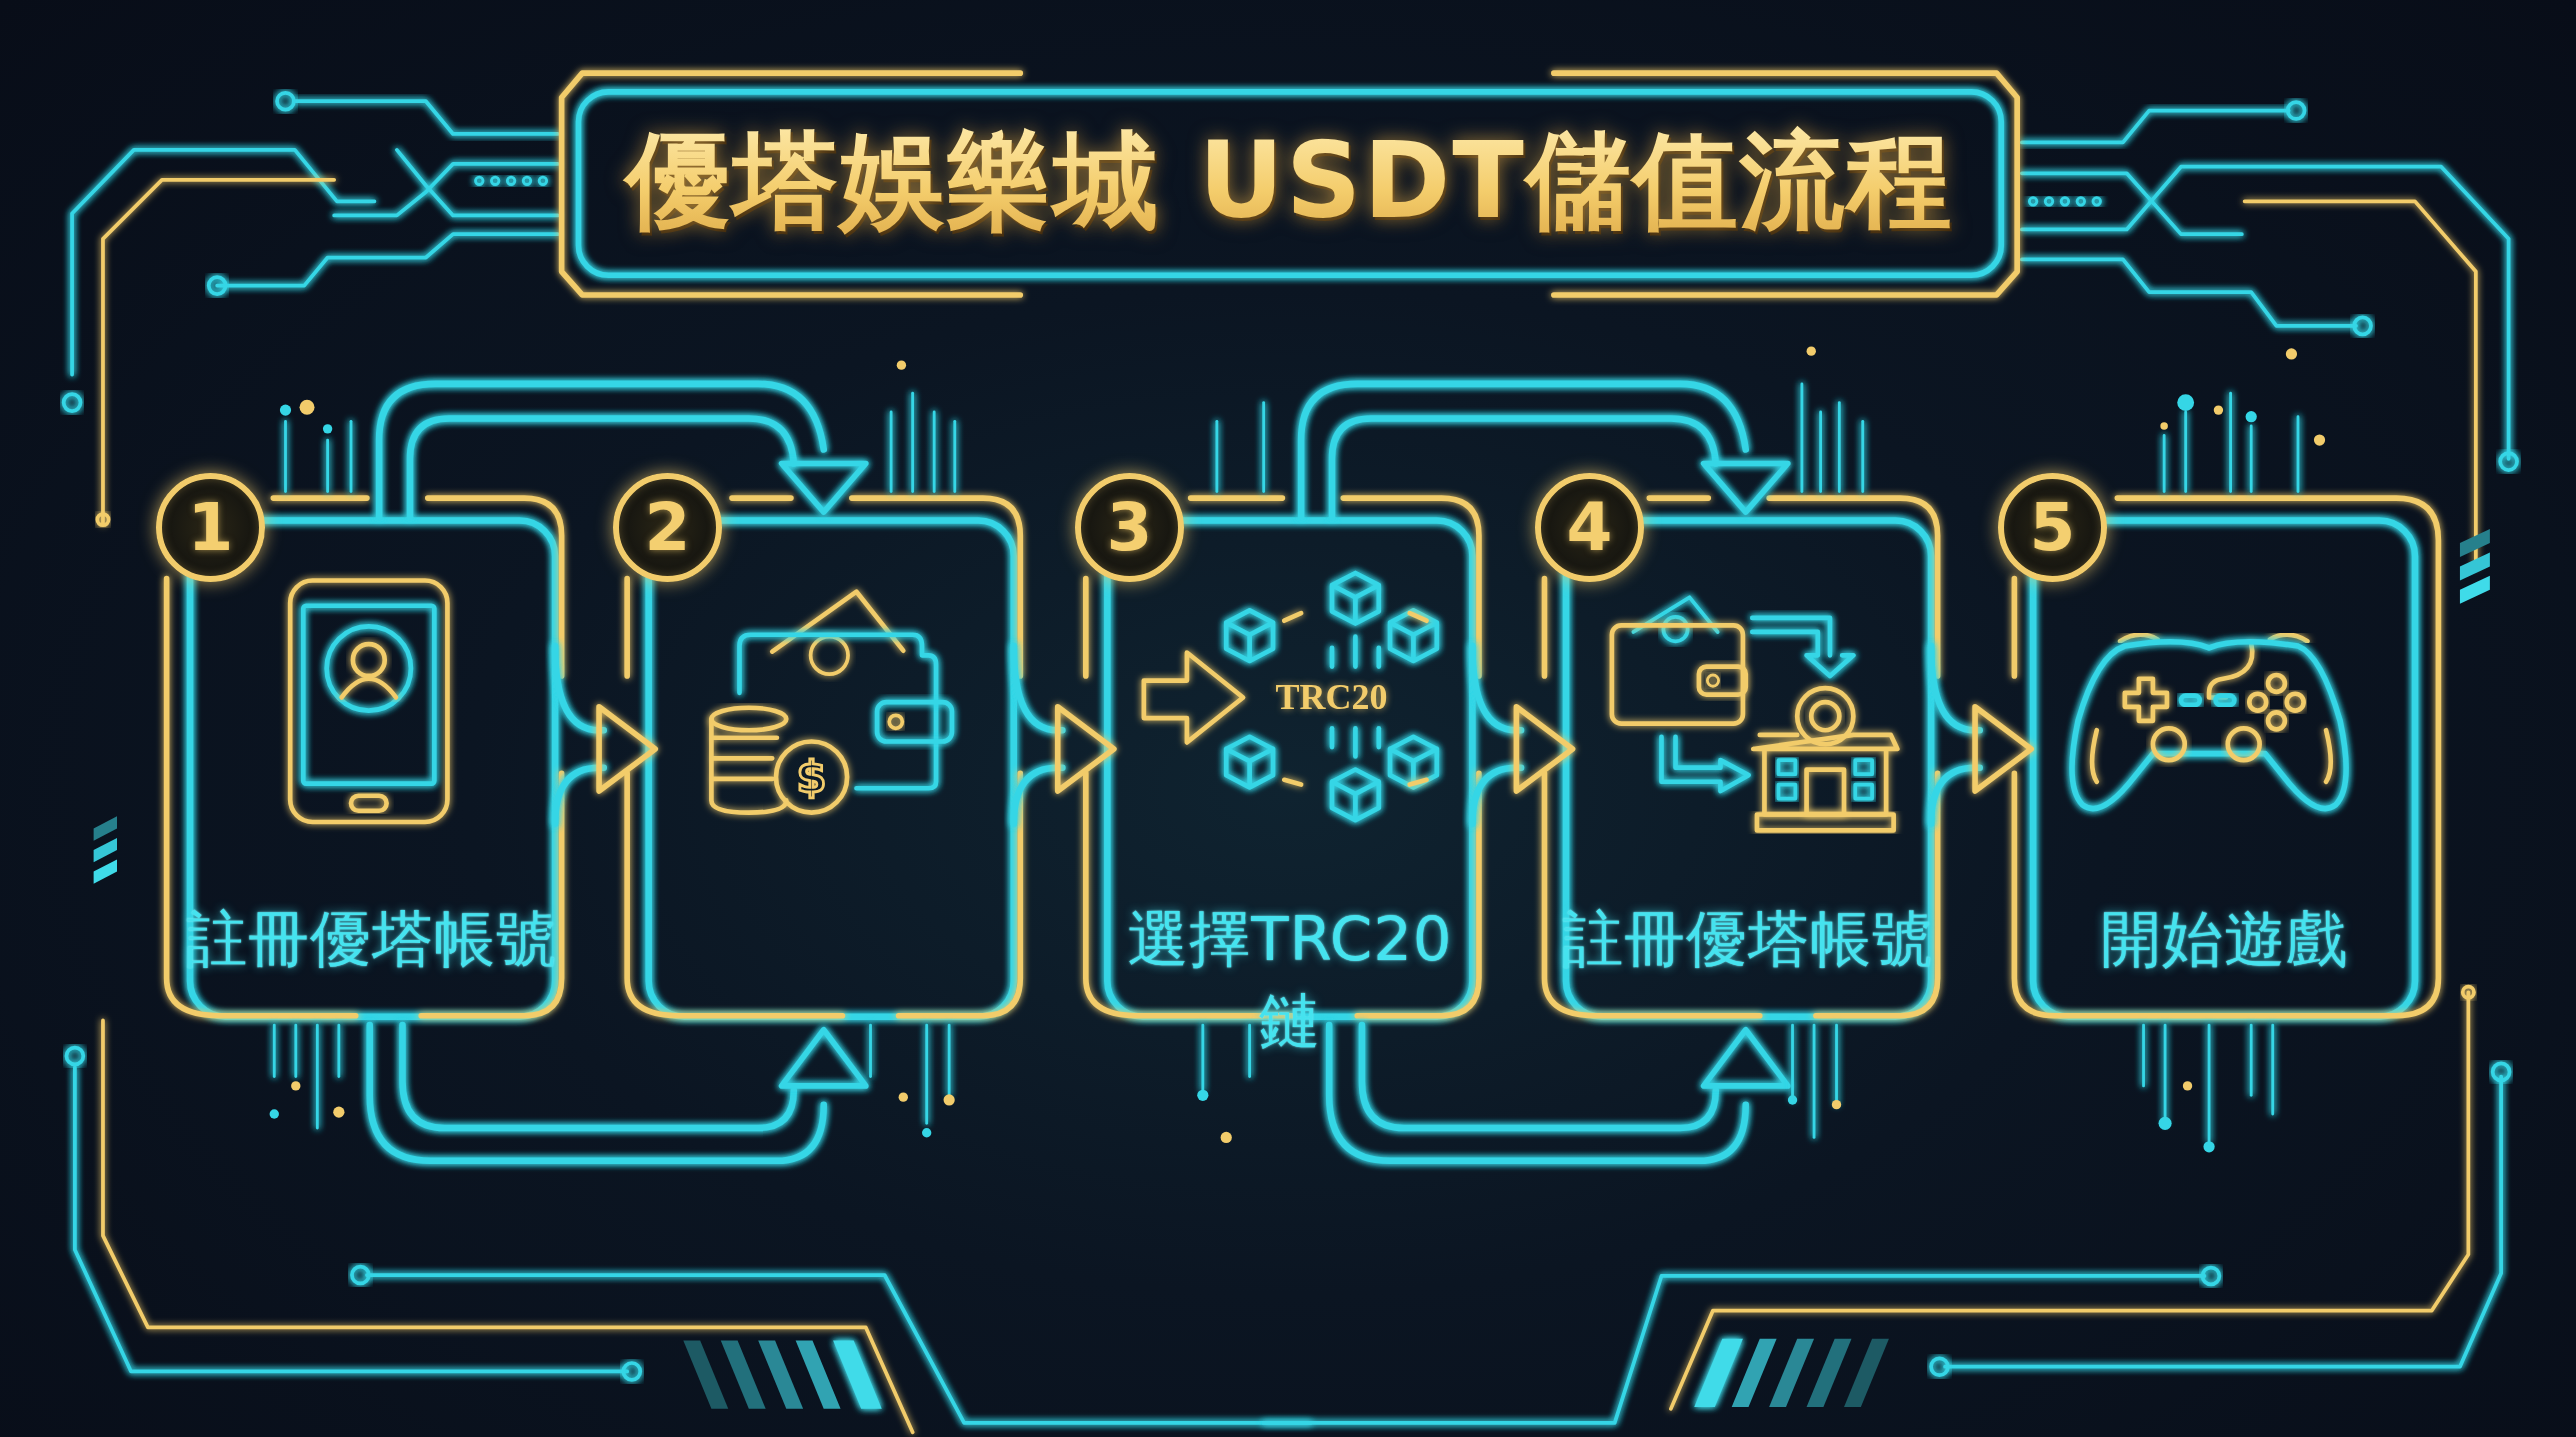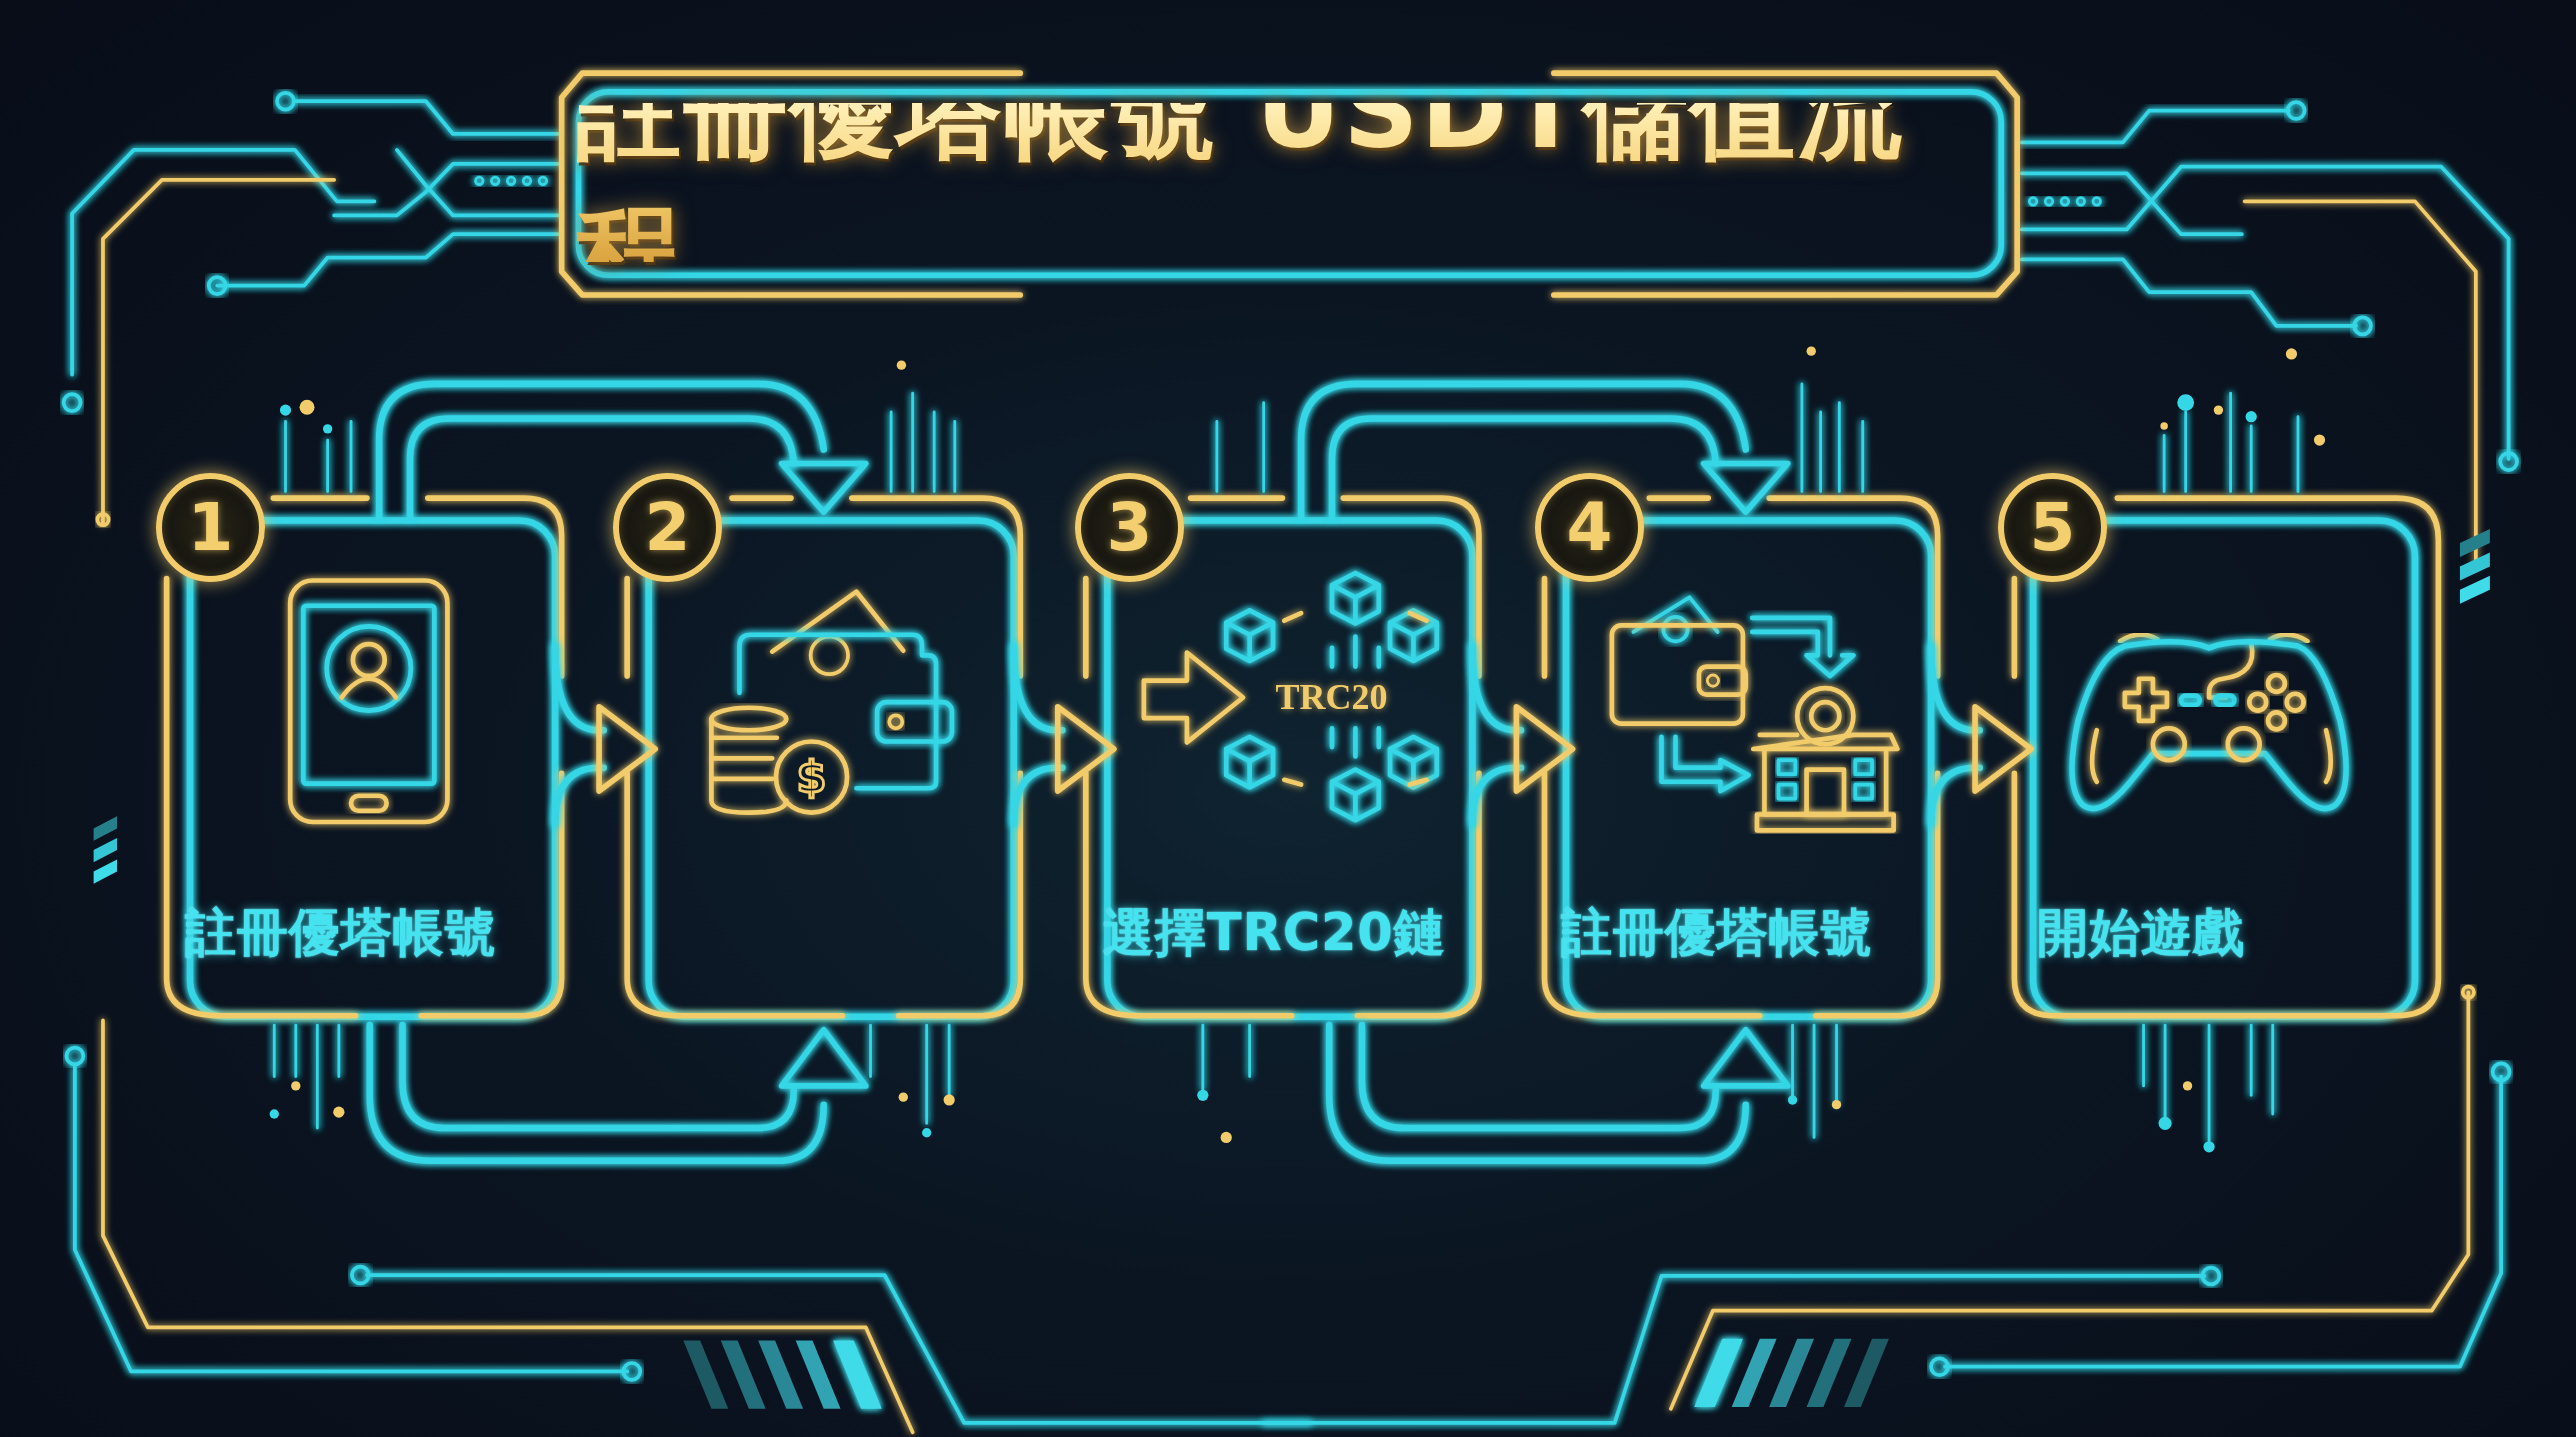--- a/index.html
+++ b/index.html
@@ -22,22 +22,22 @@
   .step-num {
     position: absolute; width: 109px; height: 109px; border-radius: 50%;
     border: 6.6px solid #f2cc6b; box-sizing: border-box;
     background: radial-gradient(circle, #2a2616 0%, #141410 70%);
     box-shadow: 0 0 17px rgba(242,204,107,0.7), inset 0 0 9.4px rgba(242,204,107,0.3);
     display: flex; align-items: center; justify-content: center;
     font-size: 66px; font-weight: bold; color: #f4cf70;
     text-shadow: 0 0 7.5px rgba(242,204,107,0.6);
   }
   .step-label {
-    position: absolute; width: 374px; 
-    font-size: 51px; font-weight: bold; color: #45e3ef; letter-spacing: 0.9px;
+    position: absolute; width: 374px; text-align: center;
+    font-size: 61px; font-weight: normal; color: #45e3ef; letter-spacing: 0.9px;
     text-shadow: 0 0 9.4px rgba(53,214,230,0.75), 0 0 1.9px #9ff6ff;
   }
   .trc-label {
     position: absolute; left: 1266px; top: 676px; width: 131px; text-align: center;
     font-size: 36px; font-weight: bold; color: #f2cc6b;
     text-shadow: 0 0 7.5px rgba(242,204,107,0.7);
     font-family: Liberation Serif, serif;
   }
 </style>
 </head>
@@ -377,21 +377,21 @@
     <circle class="yl" stroke-width="5" cx="2432" cy="730" r="9"></circle>
     <circle class="yl" stroke-width="5" cx="2412" cy="750" r="9"></circle>
     <circle class="yl" stroke-width="5" cx="2452" cy="750" r="9"></circle>
     <circle class="yl" stroke-width="5" cx="2432" cy="770" r="9"></circle>
     <circle class="yl" stroke-width="5" cx="2317" cy="795" r="17"></circle>
     <circle class="yl" stroke-width="5" cx="2397" cy="795" r="17"></circle>
     <path class="yl" stroke-width="5" d="M2240,780 Q2230,820 2240,835 M2485,780 Q2495,820 2485,835"></path>
   </g>
 </svg>
 
-<div class="title-text">註冊優塔帳號 USDT儲值流程</div>
+<div class="title-text">優塔娛樂城 USDT儲值流程</div>
 
 <div class="step-num" style="left:156px; top:473px;">1</div>
 <div class="step-num" style="left:613px; top:473px;">2</div>
 <div class="step-num" style="left:1075px; top:473px;">3</div>
 <div class="step-num" style="left:1535px; top:473px;">4</div>
 <div class="step-num" style="left:1998px; top:473px;">5</div>
 
 <div class="trc-label">TRC20</div>
 
 <div class="step-label" style="left:185px; top:899px;">註冊優塔帳號</div>

